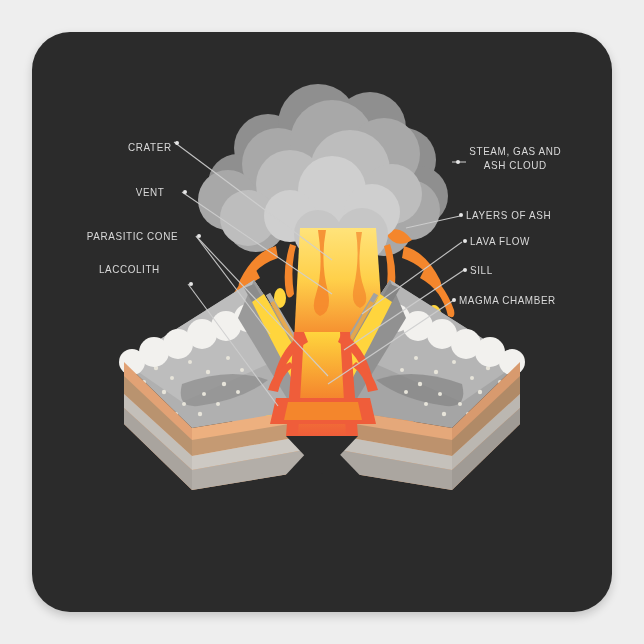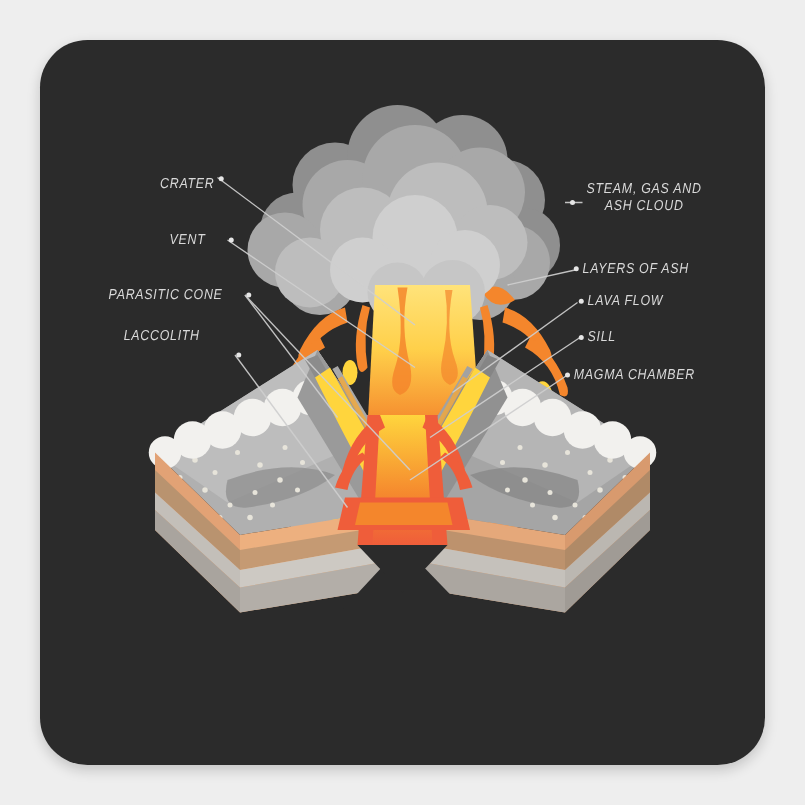--- a/index.html
+++ b/index.html
@@ -3,21 +3,21 @@
 <meta charset="utf-8">
 <title>Volcano Diagram Square Sticker</title>
 <style>
   html,body{margin:0;padding:0;}
   body{
     width:644px;height:644px;
     background:#eeeeee;
     font-family:"Liberation Sans", sans-serif;
     overflow:hidden;
   }
-  #stage{position:relative;width:644px;height:644px;font-style:italic;}
+  #stage{position:relative;width:644px;height:644px;}
 
   
   #sticker{
     position:absolute;left:32px;top:32px;width:580px;height:580px;
     background:#2b2b2b;
     border-radius:38px;
     box-shadow:0 4px 10px rgba(0,0,0,.18);
     overflow:hidden;
   }
 

